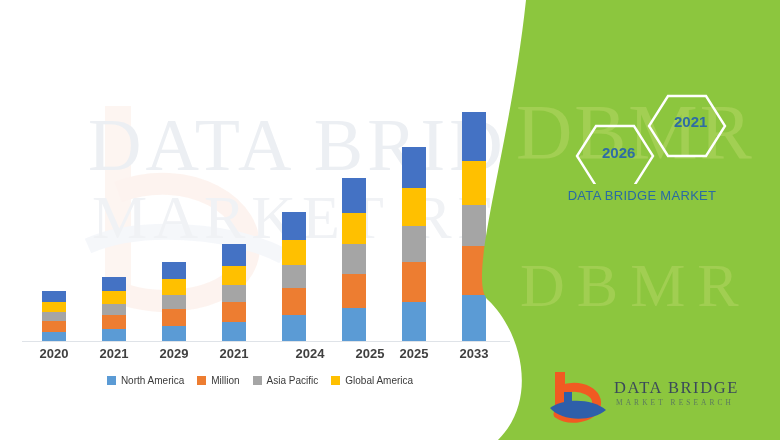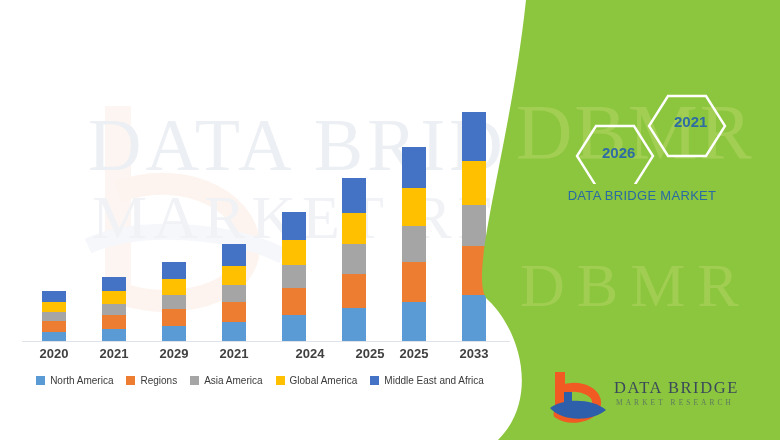--- a/index.html
+++ b/index.html
@@ -148,33 +148,29 @@
         <div class="xlab" style="left: 384px;">2025</div>
         <div class="xlab" style="left: 444px;">2033</div>
       </div>
     <div class="legend" id="legend">
         <div class="lg-item">
           <span class="lg-sw" style="background: rgb(91, 155, 213);"></span>
           <span class="lg-tx">North America</span>
         </div>
         <div class="lg-item">
           <span class="lg-sw" style="background: rgb(237, 125, 49);"></span>
-          <span class="lg-tx">Regions</span>
+          <span class="lg-tx">Million</span>
         </div>
         <div class="lg-item">
           <span class="lg-sw" style="background: rgb(165, 165, 165);"></span>
-          <span class="lg-tx">Asia America</span>
+          <span class="lg-tx">Asia Pacific</span>
         </div>
         <div class="lg-item">
           <span class="lg-sw" style="background: rgb(255, 192, 0);"></span>
           <span class="lg-tx">Global America</span>
-        </div>
-        <div class="lg-item">
-          <span class="lg-sw" style="background: rgb(68, 114, 196);"></span>
-          <span class="lg-tx">Middle East and Africa</span>
         </div>
       </div>
   </div>
 
   <div class="green-panel">
     <svg width="300" height="440" viewBox="0 0 300 440">
       <path d="M46,0 L300,0 L300,440 L18,440 C 60,398 40,330 8,300 C -14,280 30,150 46,0 Z" fill="#8CC63E"></path>
     </svg>
 
     <div class="panel-wm">DBMR</div>

